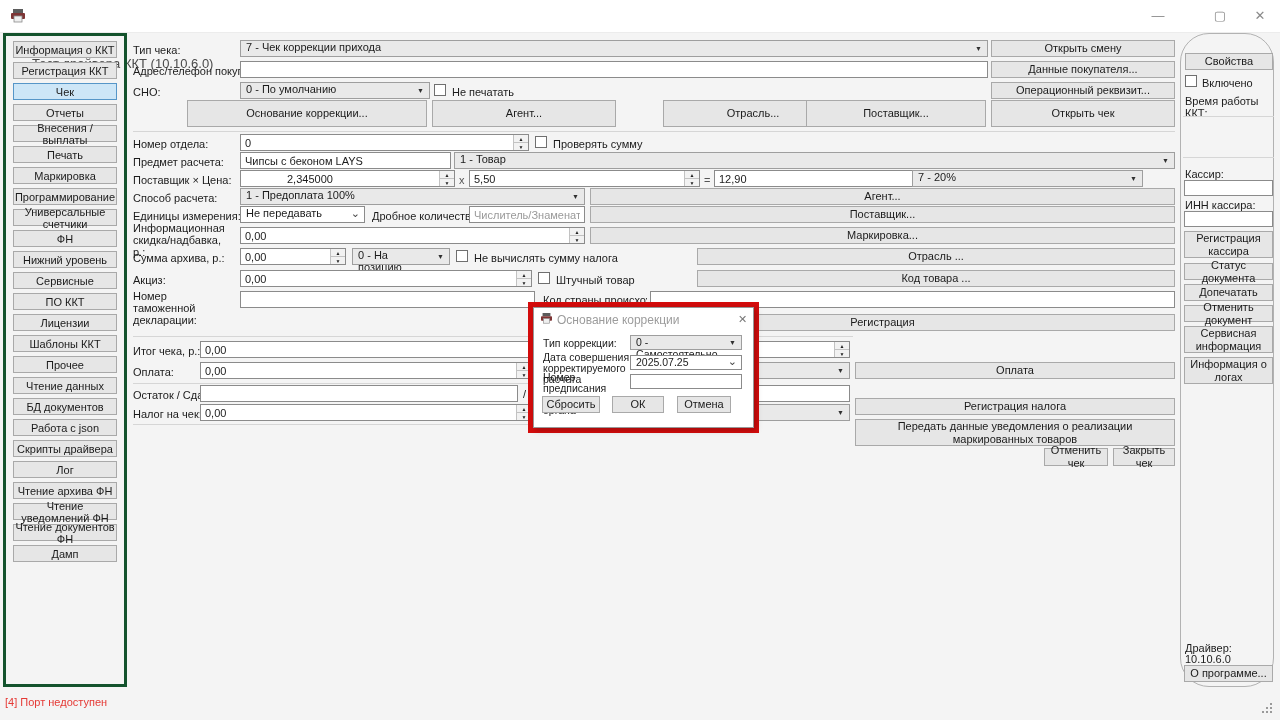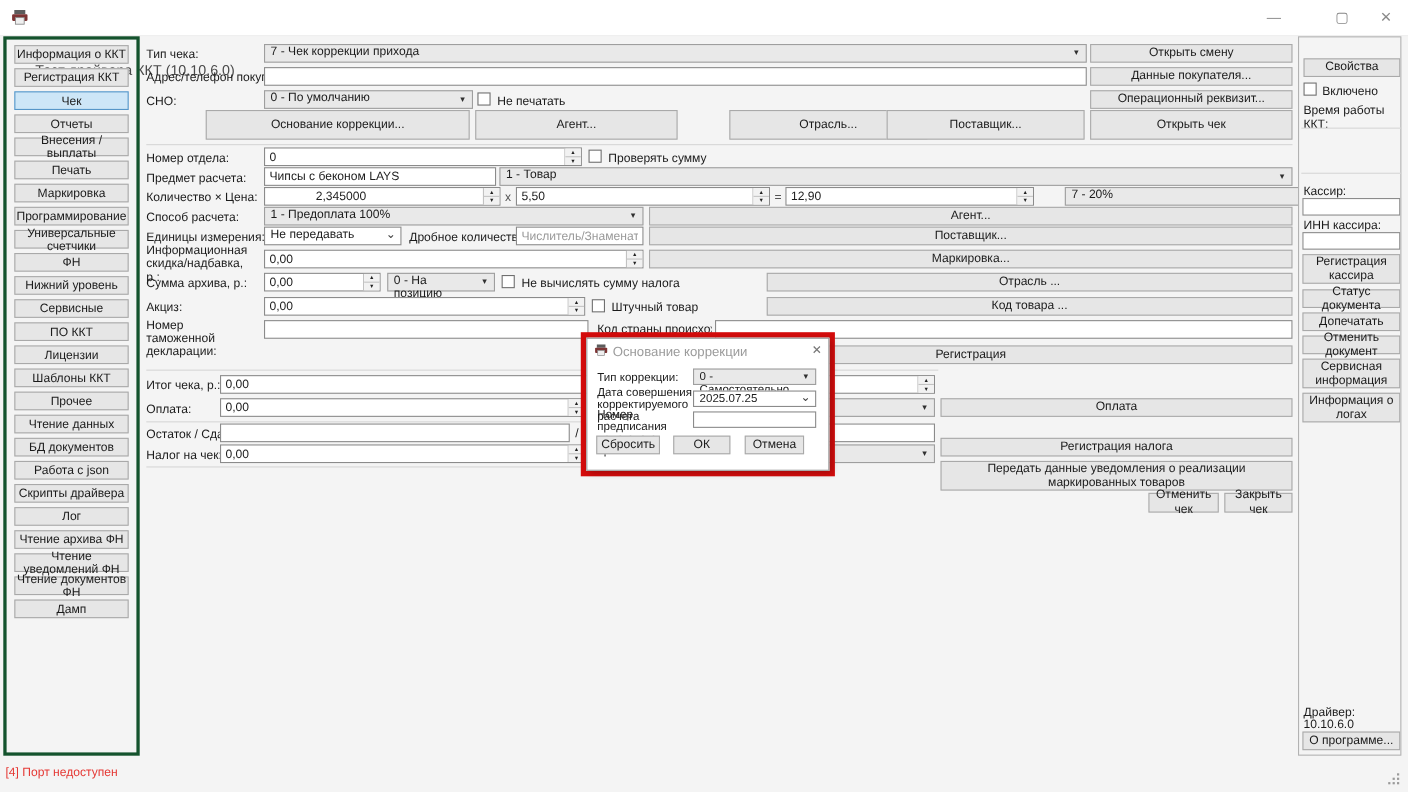--- a/index.html
+++ b/index.html
@@ -137,21 +137,21 @@
 
   <div class="lbl" style="left:133px;top:156px;">Предмет расчета:</div>
   <div class="tb" style="left:240px;top:152px;width:211px;height:17px;">
     <input class="tbi" value="Чипсы с беконом LAYS" style="">
   </div>
   <div class="combo" style="left:454px;top:152px;width:721px;height:17px;">
     <span>1 - Товар</span>
     <span class="arr">▼</span>
   </div>
 
-  <div class="lbl" style="left:133px;top:174px;">Количество × Цена:</div>
+  <div class="lbl" style="left:133px;top:174px;">Поставщик × Цена:</div>
   <div class="tb" style="left:240px;top:170px;width:215px;height:17px;padding-left:46px;">
     <span>2,345000</span>
     <span class="sp">
         <i>▲</i>
         <i>▼</i>
       </span>
   </div>
   <div class="lbl" style="left:459px;top:174px;color:#555;">x</div>
   <div class="tb" style="left:469px;top:170px;width:231px;height:17px;">
     <span>5,50</span>
@@ -161,21 +161,21 @@
       </span>
   </div>
   <div class="lbl" style="left:704px;top:174px;color:#555;">=</div>
   <div class="tb" style="left:714px;top:170px;width:226px;height:17px;">
     <span>12,90</span>
     <span class="sp">
         <i>▲</i>
         <i>▼</i>
       </span>
   </div>
-  <div class="combo" style="left:968px;top:170px;width:231px;height:17px;">
+  <div class="combo" style="left:912px;top:170px;width:231px;height:17px;">
     <span>7 - 20%</span>
     <span class="arr">▼</span>
   </div>
 
   <div class="lbl" style="left:133px;top:192px;">Способ расчета:</div>
   <div class="combo" style="left:240px;top:188px;width:345px;height:17px;">
     <span>1 - Предоплата 100%</span>
     <span class="arr">▼</span>
   </div>
   <div class="btn" style="left:590px;top:188px;width:585px;height:17px;">Агент...</div>
@@ -287,21 +287,21 @@
     <span class="arr">▼</span>
   </div>
   <div class="btn" style="left:855px;top:398px;width:320px;height:17px;">Регистрация налога</div>
 
   <div class="sep" style="left:133px;top:424px;width:395px;"></div>
 
   <div class="btn" style="left:855px;top:419px;width:320px;height:27px;padding:0 30px;">Передать данные уведомления о реализации маркированных товаров</div>
   <div class="btn" style="left:1044px;top:448px;width:64px;height:18px;">Отменить чек</div>
   <div class="btn" style="left:1113px;top:448px;width:62px;height:18px;">Закрыть чек</div>
 
-  <div class="panel" style="left:1180px;top:33px;width:94px;height:654px;">
+  <div class="panel" style="left:1180px;top:33px;width:94px;height:654px;border-radius:29px;">
     <div class="btn" style="left:4px;top:19px;width:88px;height:17px;">Свойства</div>
     <span class="chk" style="left:4px;top:41px;"></span>
     <div class="lbl" style="left:21px;top:43px;">Включено</div>
     <div class="lbl" style="left:4px;top:61px;">Время работы ККТ:</div>
     <div class="sep" style="left:2px;top:82px;width:91px;"></div>
     <div class="sep" style="left:2px;top:123px;width:91px;"></div>
     <div class="lbl" style="left:4px;top:134px;">Кассир:</div>
     <div class="tb" style="left:3px;top:146px;width:89px;height:16px;">
       <input class="tbi" value="" style="">
     </div>

